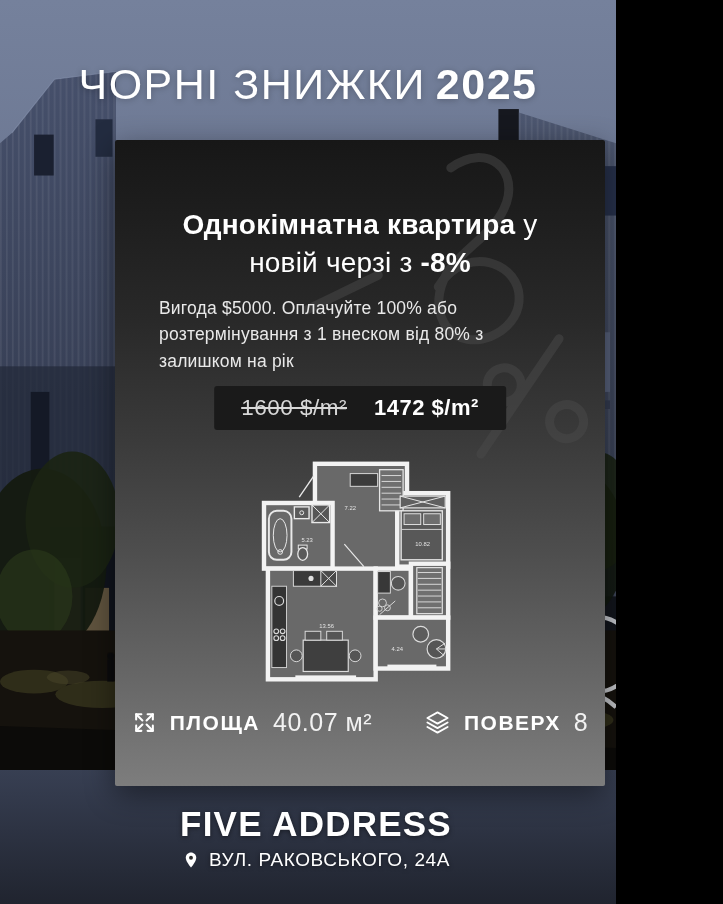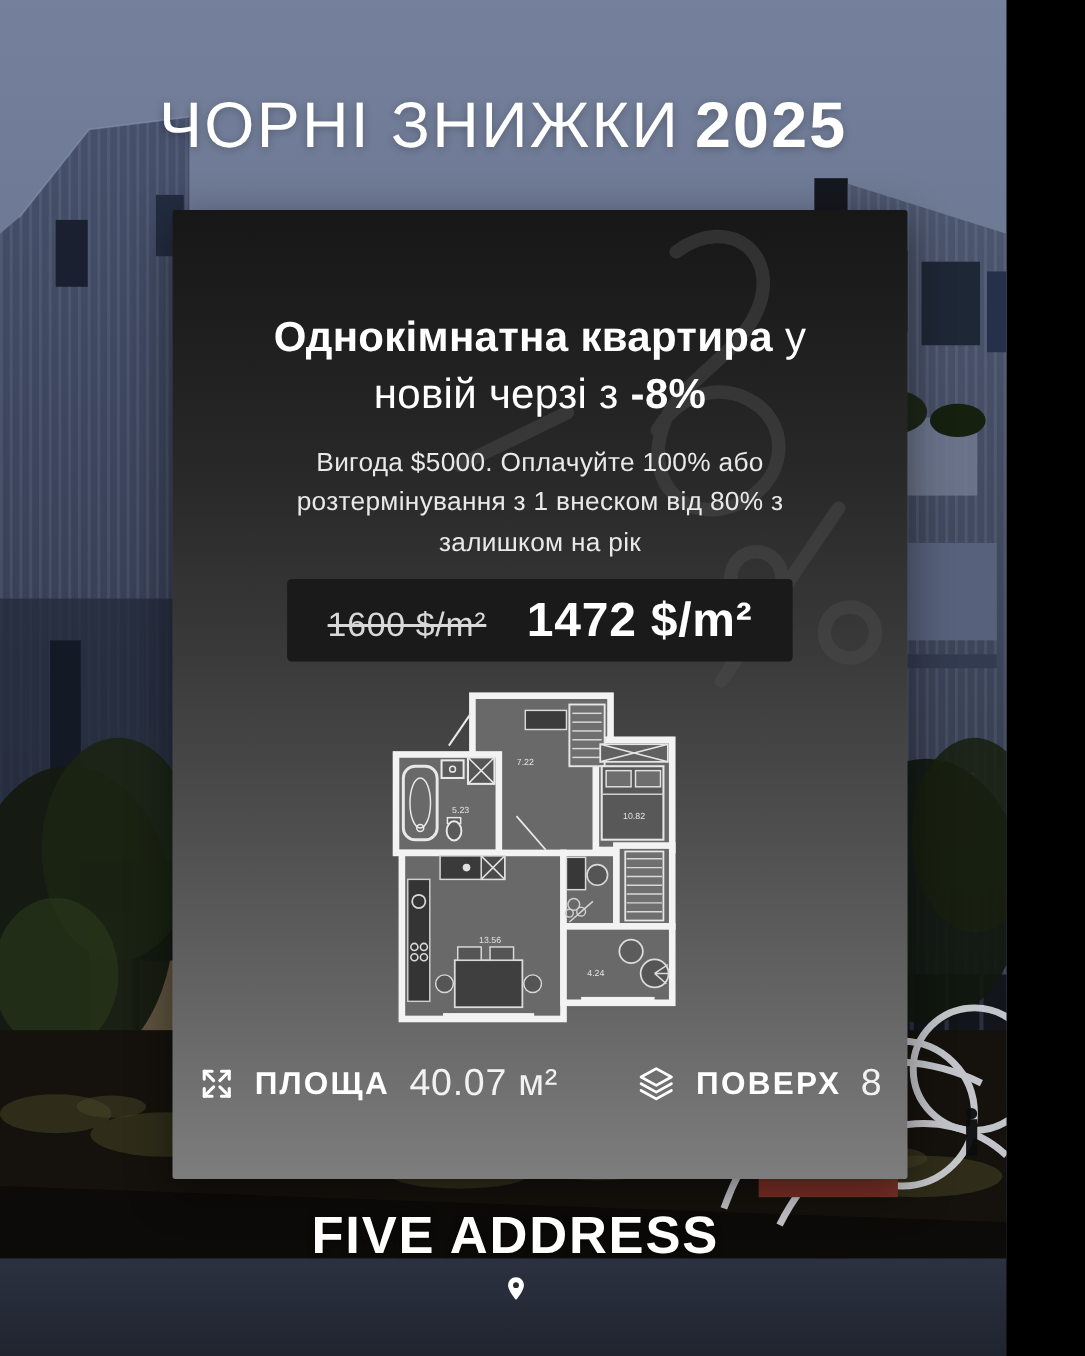--- a/index.html
+++ b/index.html
@@ -1,17 +1,17 @@
 <!DOCTYPE html>
 <html><head>
 <meta charset="utf-8">
 <style>
   html,body{margin:0;padding:0;background:#000;}
   .canvas{
-    position:relative;width:671px;height:904px;overflow:hidden;
+    position:relative;width:616px;height:904px;overflow:hidden;
     font-family:"Liberation Sans",sans-serif;
     background:linear-gradient(180deg,#75819c 0%,#6a7590 28%,#5e6983 52%,#4d5770 72%,#333a4c 88%,#20242f 100%);
   }
   .bg-svg{position:absolute;inset:0;display:block;}
 
   .main-title{
     position:absolute;top:60px;left:0;right:0;text-align:center;
     color:#ffffff;font-size:43px;font-weight:400;letter-spacing:1.5px;
     text-shadow:0 1px 6px rgba(0,0,0,.25);white-space:nowrap;
   }
@@ -25,33 +25,33 @@
   .watermark{position:absolute;top:-6px;right:-18px;pointer-events:none;}
 
   .card-heading{
     position:absolute;top:66px;left:0;width:100%;text-align:center;
     color:#fff;font-size:28px;line-height:1.34;font-weight:400;letter-spacing:.2px;
   }
   .card-heading .hb{font-weight:700;}
 
   .card-desc{
     position:absolute;top:155px;left:50%;transform:translateX(-50%);
-    width:402px;text-align:center;color:#e9e9e9;font-size:17.5px;line-height:1.5;letter-spacing:.2px;
+    width:402px;text-align:left;color:#e9e9e9;font-size:17.5px;line-height:1.5;letter-spacing:.2px;
   }
 
   .price-box{
     position:absolute;top:246px;left:50%;transform:translateX(-50%);
     background:#1a1a1a;border-radius:3px;padding:9px 27px;
     display:flex;align-items:baseline;gap:27px;white-space:nowrap;
   }
   .price-old{
     color:#d8d8d8;font-size:22.5px;font-weight:400;
     text-decoration:line-through;text-decoration-thickness:2px;letter-spacing:.5px;
   }
-  .price-new{color:#ffffff;font-size:32px;font-weight:700;letter-spacing:.5px;}
+  .price-new{color:#ffffff;font-size:22px;font-weight:700;letter-spacing:.5px;}
 
   .floorplan{position:absolute;top:314px;left:50%;transform:translateX(-50%);}
 
   .stats-row{
     position:absolute;top:568px;left:0;width:100%;
     display:flex;justify-content:center;gap:52px;color:#fff;
   }
   .stat{display:flex;align-items:center;gap:13px;}
   .stat .icon{display:flex;align-items:center;}
   .stat-label{font-weight:700;font-size:21px;letter-spacing:1.5px;}
@@ -371,16 +371,17 @@
 
   <div class="footer">
     <div class="brand">FIVE ADDRESS</div>
     <div class="address-row">
       <span style="display:flex;">
         <svg width="18" height="20" viewBox="0 0 24 24">
           <path d="M12 2C8.1 2 5 5.1 5 9c0 5.2 7 13 7 13s7-7.8 7-13c0-3.9-3.1-7-7-7z" fill="#ffffff"></path>
           <circle cx="12" cy="9" r="2.6" fill="#2b2b2b"></circle>
         </svg>
       </span>
+      <span>ВУЛ. РАКОВСЬКОГО, 24А</span>
     </div>
   </div>
 
 </div>
 
 </body></html>

